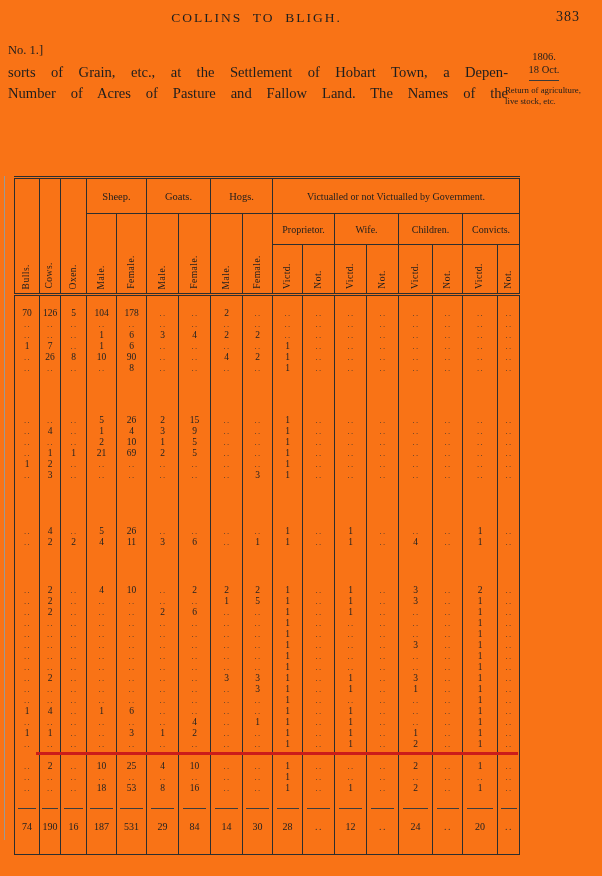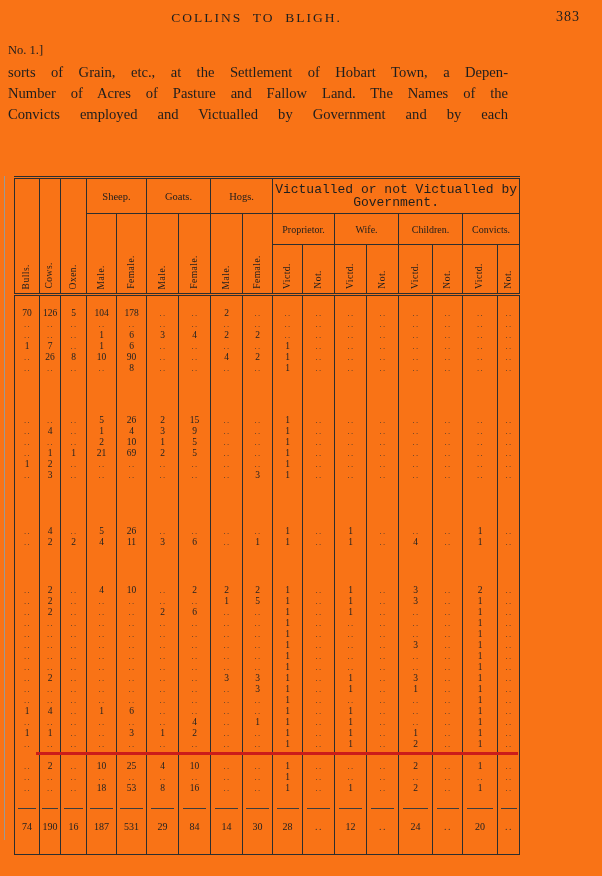--- a/index.html
+++ b/index.html
@@ -32,21 +32,21 @@
   table.return {
     width:505px; table-layout:fixed; border-collapse:collapse;
     border-left:1px solid #2e2e2e; border-right:1px solid #2e2e2e;
     border-top:3px double #2e2e2e; border-bottom:1px solid #2e2e2e;border-radius:21px;
   }
   table.return th, table.return td {
     border-left:1px solid #2e2e2e; padding:0; margin:0;
     font-weight:normal; overflow:hidden;
   }
   th.grp { border-bottom:1px solid #2e2e2e; font-size:10.5px; text-align:center; vertical-align:middle; }
-  th.vict-main { font-size:13px; line-height:13px; padding:3px 2px 2px 2px;font-family:Liberation Mono, monospace; }
+  th.vict-main { font-size:10px; line-height:13px; padding:3px 2px 2px 2px; }
   th.sub { border-bottom:1px solid #2e2e2e; font-size:10px; text-align:center; vertical-align:middle; }
   th.lf { border-bottom:3px double #2e2e2e; vertical-align:bottom; text-align:center; padding-bottom:5px; }
   .vert {
     display:inline-block; writing-mode:vertical-rl; transform:rotate(180deg);
     font-size:9.5px; letter-spacing:0.5px; white-space:nowrap; line-height:1;
   }
   tr.hr1 { height:36px; } tr.hr2 { height:31px; } tr.hr3 { height:50px; }
   td.cell { font-size:9.5px; line-height:11px; height:11px; text-align:center; vertical-align:middle; color:#222; }
   td.cell.dots { font-size:8.5px; letter-spacing:1.5px; padding-left:1px; color:#333; }
   tr.totals td.cell { position:relative; height:28px; padding-top:8px; font-size:10px; vertical-align:middle; }
@@ -62,25 +62,32 @@
 </style>
 </head>
 <body>
 
 <div class="page">
 
   <div class="running-title">COLLINS  TO  BLIGH.</div>
   <div class="page-number">383</div>
   <div class="doc-number">No. 1.]</div>
 
+  <div class="margin-block">
+    <div class="margin-dates">
+      <div>1806.</div>
+      <div>18 Oct.</div>
+    </div>
+    <hr class="margin-rule">
+    <div class="margin-note">Return of agriculture, live stock, etc.</div>
+  </div>
 
   <div class="intro">
     <div class="line">sorts of Grain, etc., at the Settlement of Hobart Town, a Depen-</div>
     <div class="line">Number of Acres of Pasture and Fallow Land. The Names of the</div>
-    <div class="line">Convicts employed and Victualled by Government and by each</div>
   </div>
 
   <div class="edge-line"></div>
 
   <div class="table-wrap">
     <table class="return">
       <colgroup>
           <col style="width: 25px;">
           <col style="width: 21px;">
           <col style="width: 26px;">

